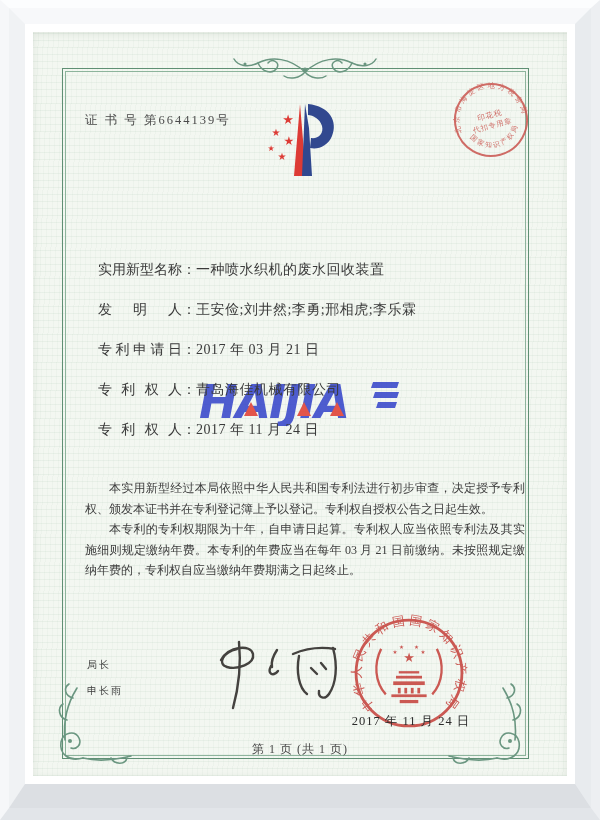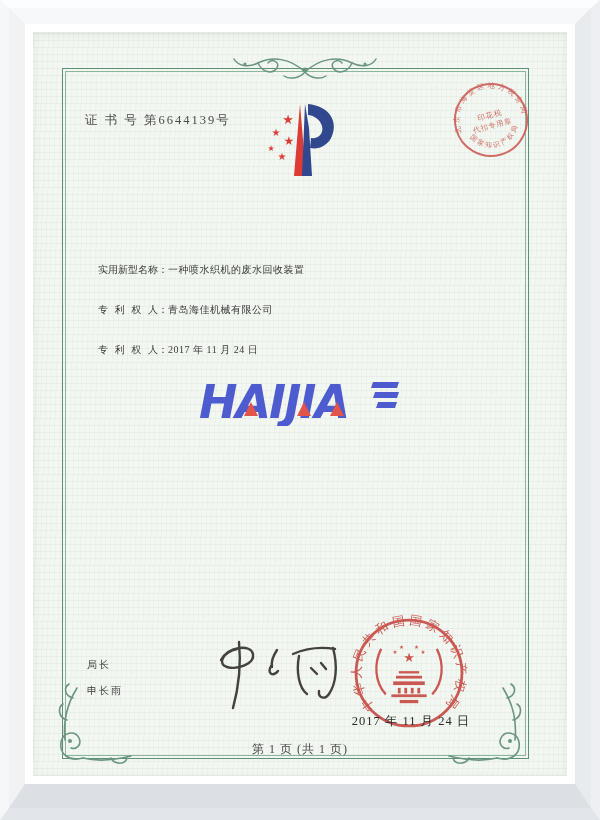--- a/index.html
+++ b/index.html
@@ -24,21 +24,21 @@
   .orn{position:absolute;z-index:3;}
   .orn-top{left:187px;top:18px;}
   .orn-bl{left:20px;top:648px;}
   .orn-br{left:412px;top:648px;transform:scaleX(-1);}
   .cert-no{position:absolute;left:52px;top:80px;font-size:12.5px;color:#4a4a4a;letter-spacing:2px;z-index:2;}
   .logo{position:absolute;left:225px;top:66px;z-index:2;}
   .stamp{position:absolute;left:418px;top:48px;z-index:4;opacity:.85;}
   .title{position:absolute;left:0;top:158px;width:100%;text-align:center;
       font-size:29px;font-weight:600;letter-spacing:9px;color:#3d3d3d;z-index:2;}
   .fields{position:absolute;left:65px;top:227px;z-index:2;display:flex;flex-direction:column;gap:19px;}
-  .frow{font-size:10px;color:#3a3a3a;line-height:21px;white-space:nowrap;}
+  .frow{font-size:14px;color:#3a3a3a;line-height:21px;white-space:nowrap;}
   .flabel{display:inline-block;width:6em;text-align:justify;text-align-last:justify;}
   .fvalue{letter-spacing:.5px;}
   .wm{position:absolute;left:164px;top:344px;z-index:1;opacity:.82;}
   .paras{position:absolute;left:52px;top:446px;width:440px;z-index:2;}
   .paras p{margin:0;font-size:12px;line-height:20.5px;color:#3c3c3c;text-align:justify;text-indent:2em;}
   .signer{position:absolute;left:54px;top:620px;font-size:10px;line-height:26px;color:#3a3a3a;z-index:2;letter-spacing:2px;}
   .sig{position:absolute;left:172px;top:604px;z-index:2;}
   .seal{position:absolute;left:311px;top:576px;z-index:3;opacity:.88;}
   .seal-date{position:absolute;left:308px;top:681px;width:140px;text-align:center;
       font-size:12.5px;letter-spacing:1px;color:#2a2a2a;z-index:4;}
@@ -121,39 +121,43 @@
             <textPath href="#stBot" startOffset="50%" text-anchor="middle">国家知识产权局</textPath>
           </text>
           <text x="50" y="47" font-size="9.5" text-anchor="middle" letter-spacing="1">印花税</text>
           <text x="50" y="60" font-size="9" text-anchor="middle" letter-spacing="1">代扣专用章</text>
         </g>
       </svg>
 
 
       <div class="fields">
         <div class="frow"><span class="flabel">实用新型名称</span><span class="fcolon">：</span><span class="fvalue">一种喷水织机的废水回收装置</span></div>
+        <div class="frow"><span class="flabel">发明人</span><span class="fcolon">：</span><span class="fvalue">王安俭;刘井然;李勇;邢相虎;李乐霖</span></div>
+        <div class="frow"><span class="flabel">专利申请日</span><span class="fcolon">：</span><span class="fvalue">2017 年 03 月 21 日</span></div>
         <div class="frow"><span class="flabel">专利权人</span><span class="fcolon">：</span><span class="fvalue">青岛海佳机械有限公司</span></div>
         <div class="frow"><span class="flabel">专利权人</span><span class="fcolon">：</span><span class="fvalue">2017 年 11 月 24 日</span></div>
       </div>
 
       <svg class="wm" width="215" height="50" viewBox="0 0 215 50">
         <text x="2" y="42" font-family="'DejaVu Sans',sans-serif" font-weight="bold" font-style="italic" font-size="46" letter-spacing="-2" fill="#2a3bc8">HAIJIA</text>
         <g fill="#e03226">
           <polygon points="47,40 61,40 54,26"></polygon>
           <polygon points="100,40 114,40 107,26"></polygon>
           <polygon points="133,40 147,40 140,26"></polygon>
         </g>
         <g fill="#2a3bc8">
           <polygon points="176,6 202,6 200,12 174,12"></polygon>
           <polygon points="178,16 202,16 200,22 176,22"></polygon>
           <polygon points="181,26 200,26 198,32 179,32"></polygon>
         </g>
       </svg>
 
       <div class="paras">
+        <p>本实用新型经过本局依照中华人民共和国专利法进行初步审查，决定授予专利权、颁发本证书并在专利登记簿上予以登记。专利权自授权公告之日起生效。</p>
+        <p>本专利的专利权期限为十年，自申请日起算。专利权人应当依照专利法及其实施细则规定缴纳年费。本专利的年费应当在每年 03 月 21 日前缴纳。未按照规定缴纳年费的，专利权自应当缴纳年费期满之日起终止。</p>
       </div>
 
       <div class="signer">
         <div>局长</div>
         <div>申长雨</div>
       </div>
 
       <svg class="sig" width="155" height="80" viewBox="0 0 155 80">
         <g fill="none" stroke="#44423f" stroke-width="2.4" stroke-linecap="round">
           <path d="M 16,24 C 24,10 46,8 48,18 C 50,28 32,34 22,31 C 12,28 18,16 32,13"></path>

